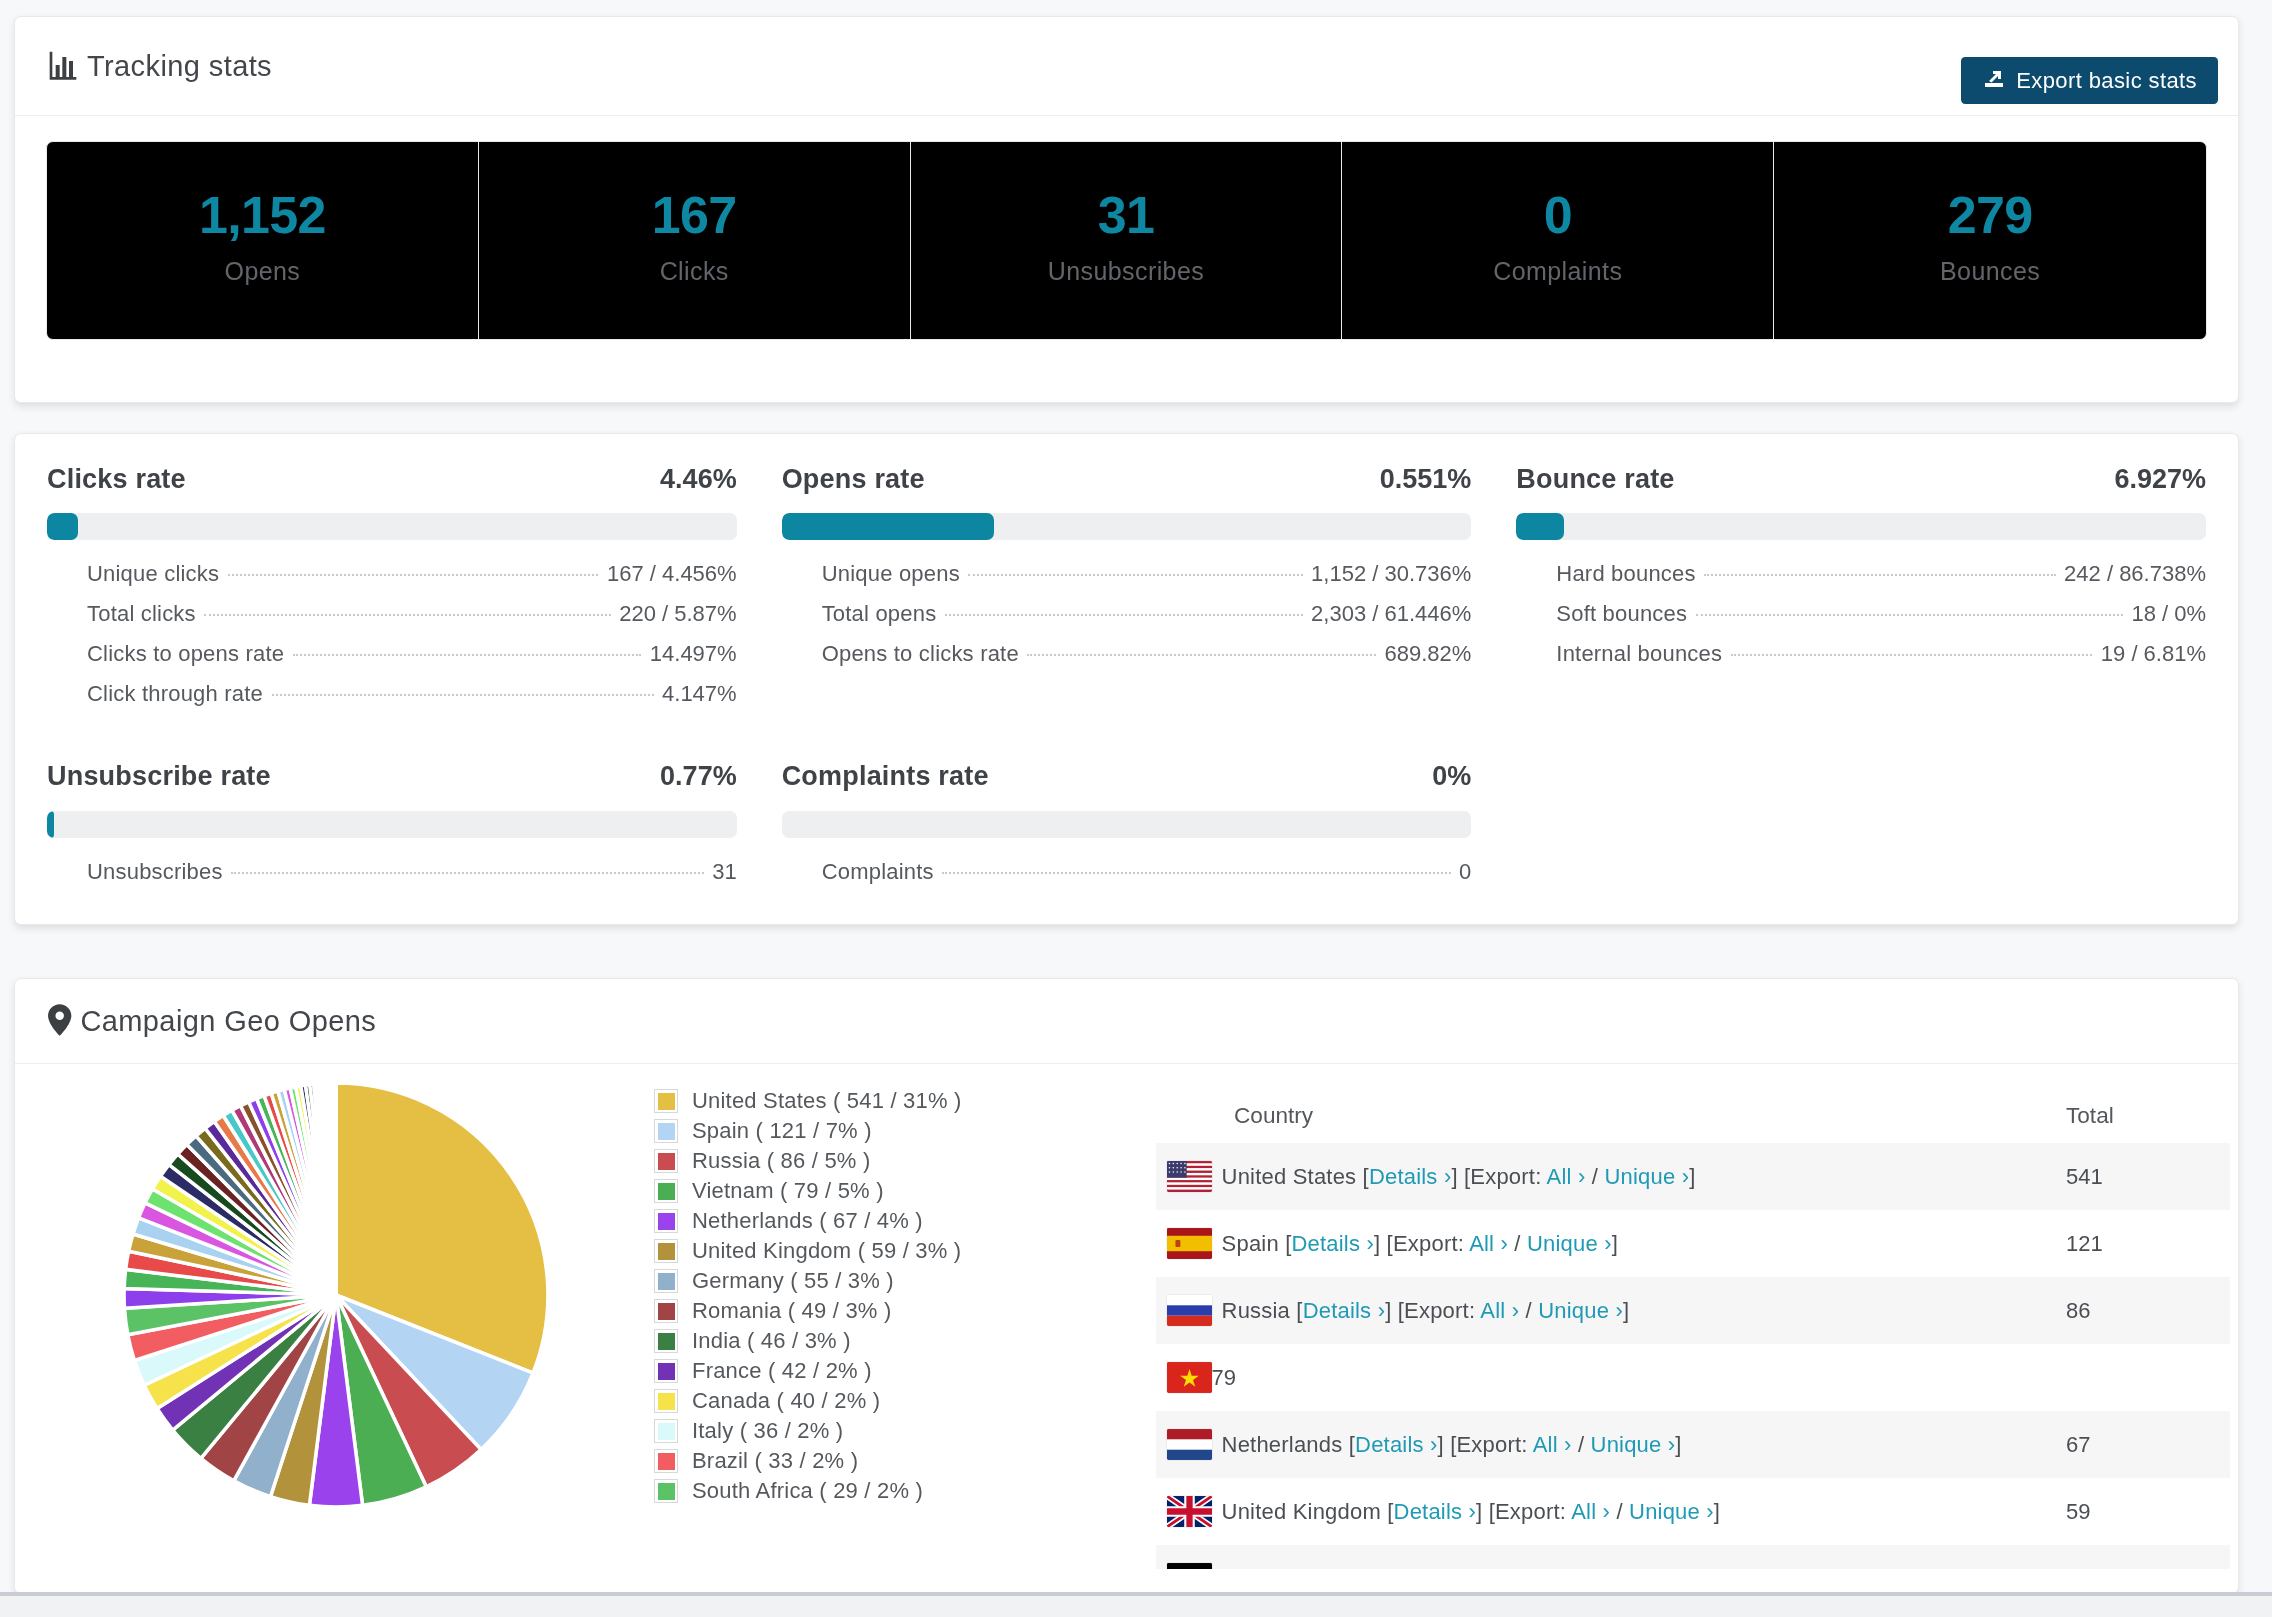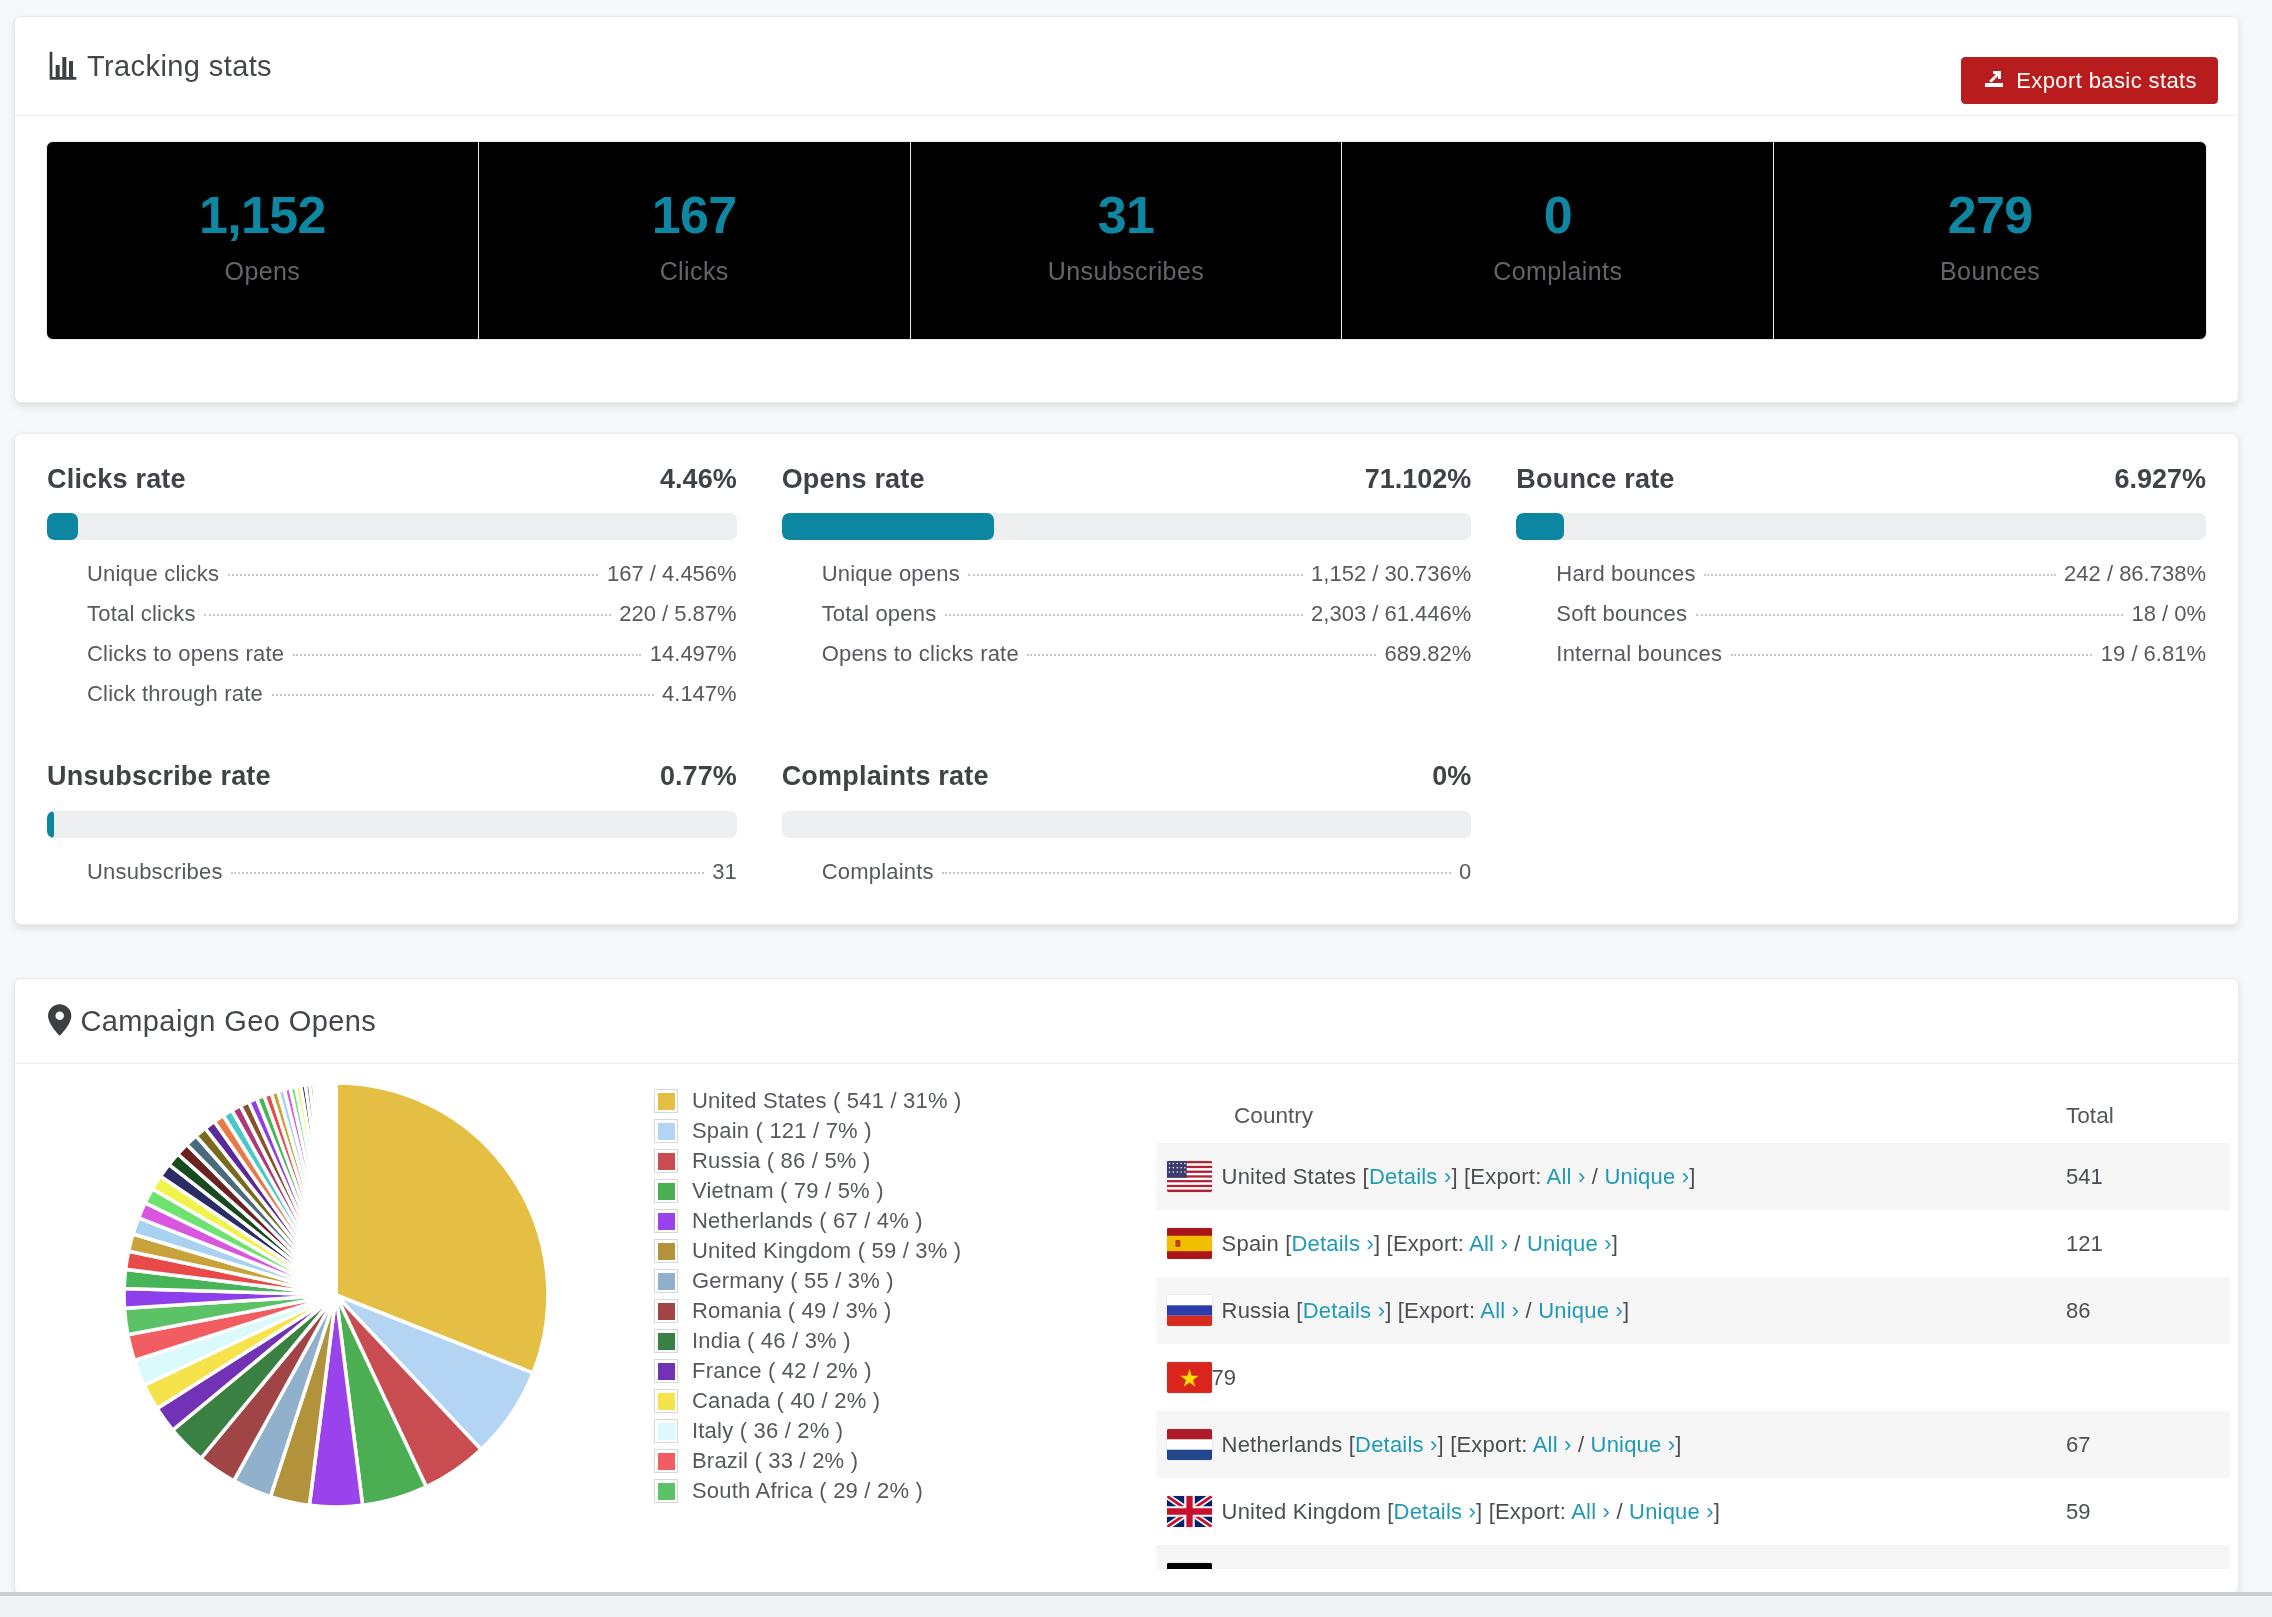--- a/index.html
+++ b/index.html
@@ -20,21 +20,21 @@
   
   #card-tracking { top:16px; height:387px; }
   .card-title-row {
     position:absolute; left:0; right:0; top:0; height:99px;
     display:flex; align-items:center; padding-left:32px;
     border-bottom:1.4px solid #eceef0;
   }
   .card-title-row .ttl { font-size:29px; color:#43474b; margin-left:8px; letter-spacing:0.4px; }
   .export-btn {
     position:absolute; right:20px; top:40px; height:47px;
-    background:#b91c1c; color:#fff; border:none; border-radius:4.2px;
+    background:#0c4a6e; color:#fff; border:none; border-radius:4.2px;
     font-family:inherit; font-size:22px; letter-spacing:0.4px;
     display:flex; align-items:center; gap:10px; padding:0 21px;
     cursor:pointer;
   }
   .stats-wrap {
     position:absolute; left:31px; right:31px; top:124px; height:199px;
     border:1.4px solid #e9ebed; border-radius:7px;
     display:grid; grid-template-columns:repeat(5,1fr);
     background:#000000;
   }
@@ -163,21 +163,21 @@
           <div class="rate-row">
             <span class="lbl">Click through rate</span>
             <span class="dots"></span>
             <span class="val">4.147%</span>
           </div>
         </div>
       </div>
       <div>
         <div class="rate-head">
           <span class="rate-title">Opens rate</span>
-          <span class="rate-value">71.102%</span>
+          <span class="rate-value">0.551%</span>
         </div>
         <div class="rate-track">
           <div class="rate-fill" style="width:30.736%"></div>
         </div>
         <div class="rate-rows">
           <div class="rate-row">
             <span class="lbl">Unique opens</span>
             <span class="dots"></span>
             <span class="val">1,152 / 30.736%</span>
           </div>

